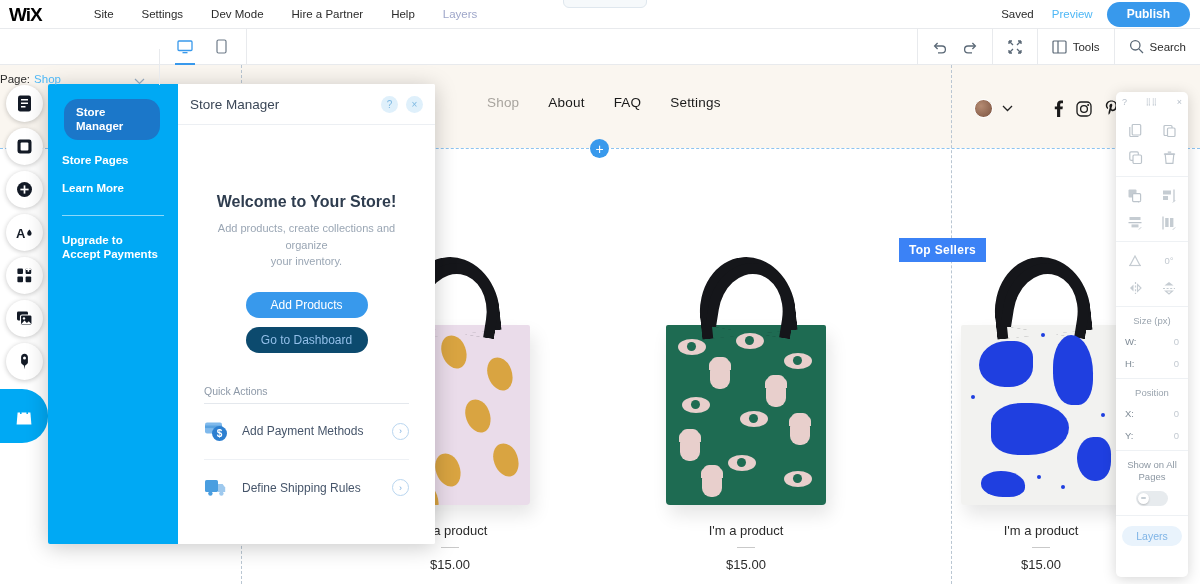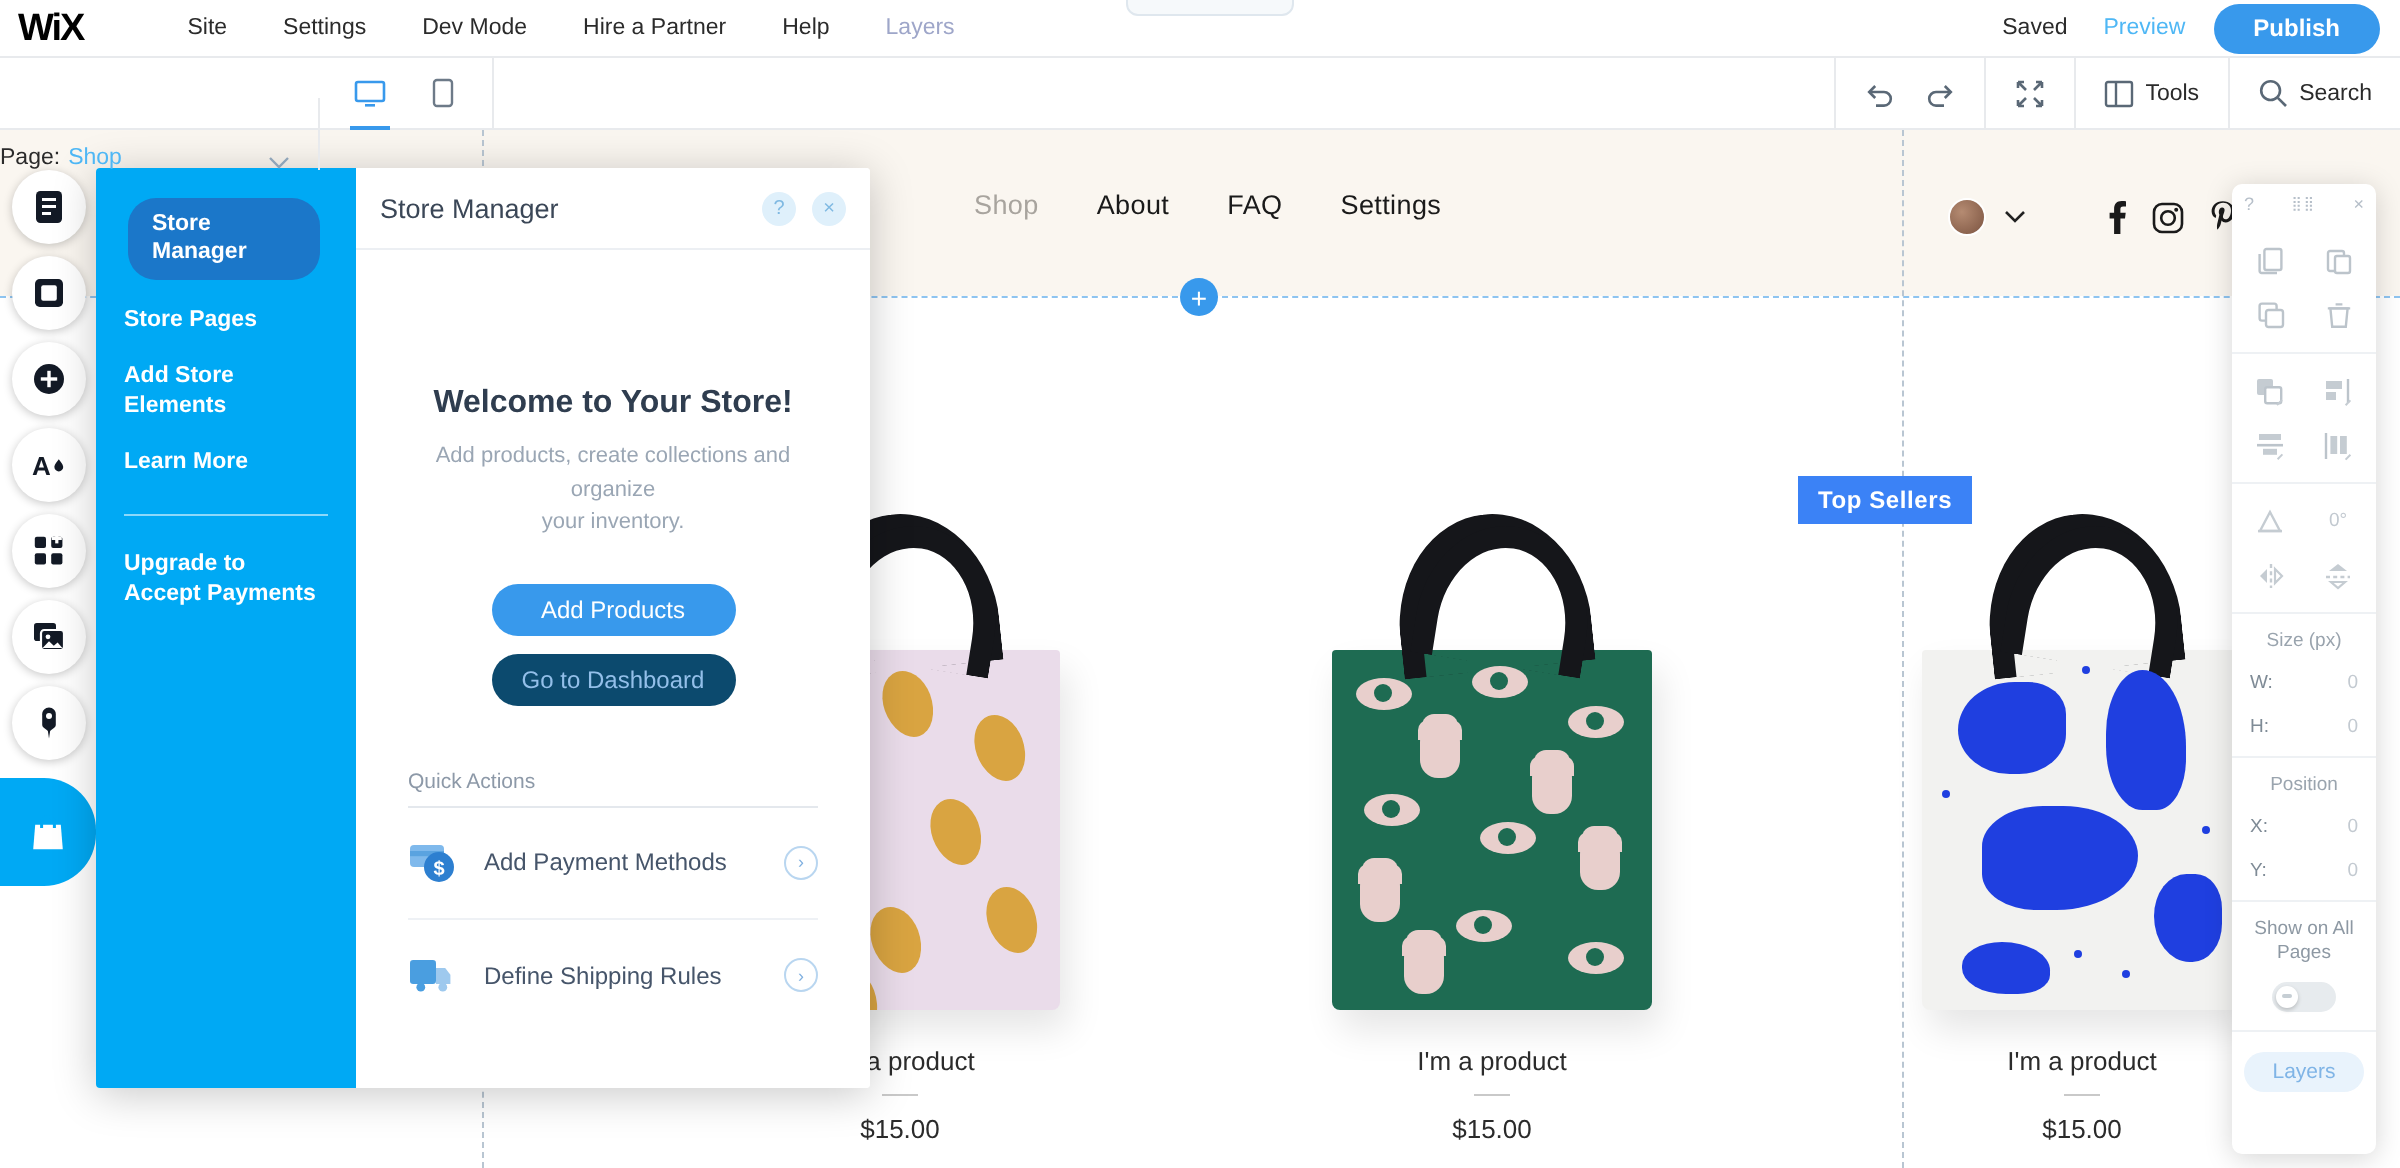--- a/index.html
+++ b/index.html
@@ -614,21 +614,20 @@
         </svg>
     </span>
   </div>
 
   <div class="sm-panel">
     <div class="sm-side">
       <div style="padding:0 8px;">
         <div class="sm-side-item active">Store Manager</div>
       </div>
       <div class="sm-side-item">Store Pages</div>
-      <div class="sm-side-item">Add Store Elements</div>
       <div class="sm-side-item">Learn More</div>
       <div class="sm-side-sep"></div>
       <div class="sm-side-item">
         <div>Upgrade to</div>
         <div>Accept Payments</div>
       </div>
     </div>
     <div class="sm-main">
       <div class="sm-head">
         <div class="sm-title">Store Manager</div>

